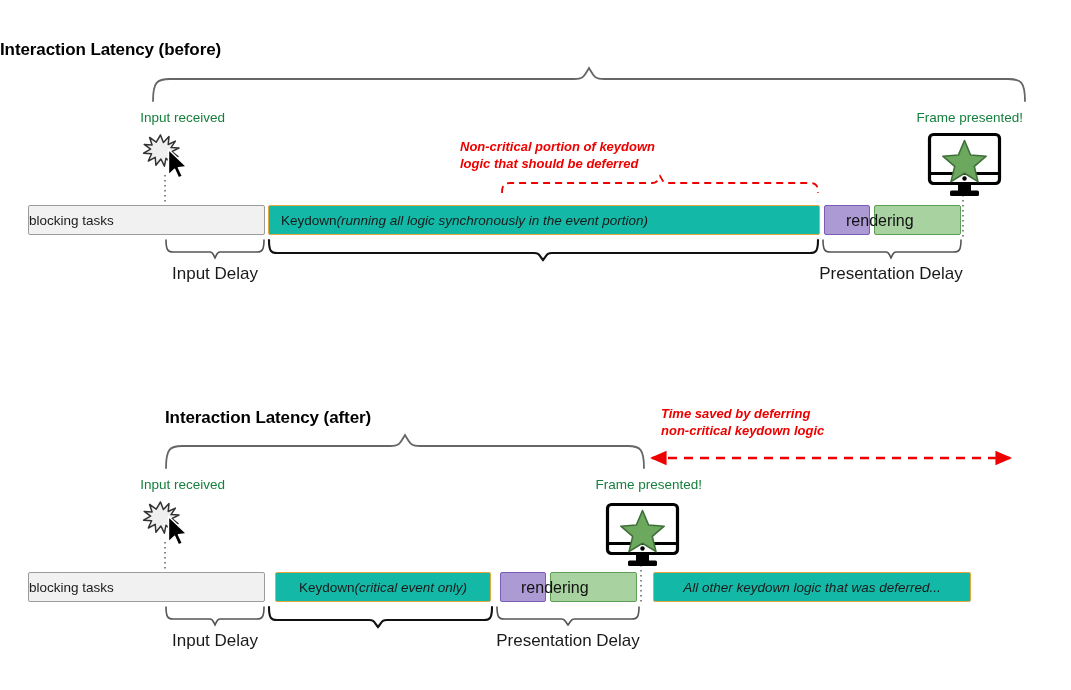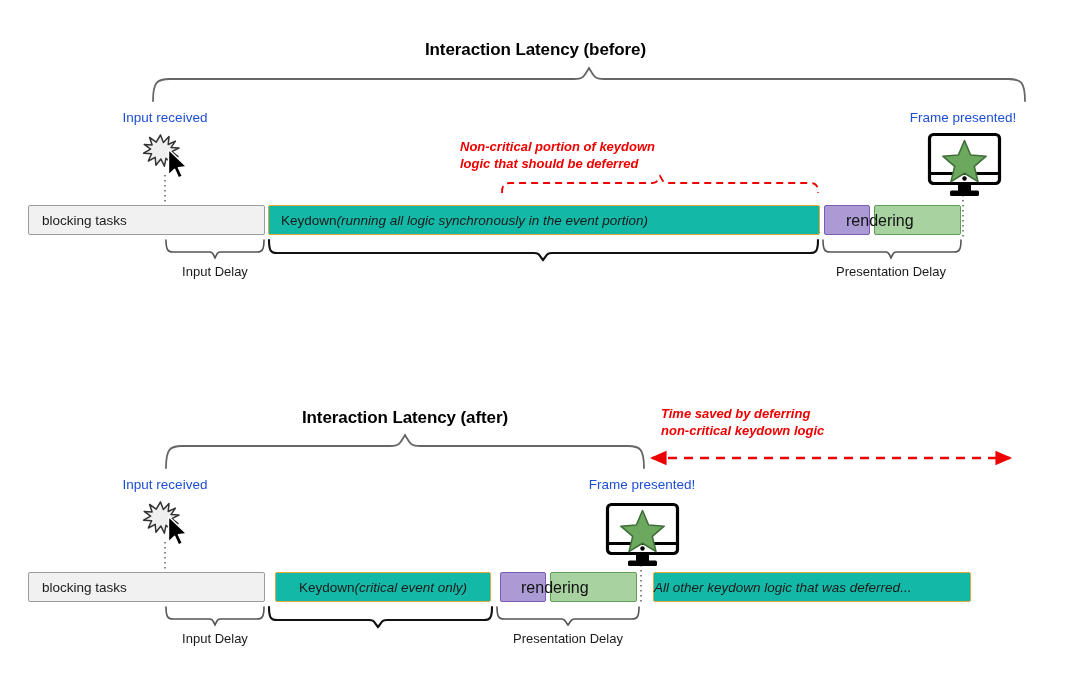--- a/index.html
+++ b/index.html
@@ -21,30 +21,29 @@
     width: 1071px;
     height: 690px;
   }
   .abs { position: absolute; }
 
   
   .diagram-title {
     font-size: 17px;
     font-weight: bold;
     color: #000000;
-    text-align: center;
     white-space: nowrap;
     letter-spacing: -0.1px;
   }
 
   
   .endpoint-label {
     font-size: 13.5px;
-    color: #1d4ed8;
-    text-align: center;
+    color: #15803d;
+    text-align: right;
     white-space: nowrap;
   }
 
   
   .red-note {
     color: #ee0000;
     font-size: 13px;
     font-weight: bold;
     font-style: italic;
     text-align: left;
@@ -61,21 +60,20 @@
     border-radius: 2px;
     display: flex;
     align-items: center;
     font-size: 13.5px;
     white-space: nowrap;
     overflow: visible;
   }
   .bar-grey {
     background: #f1f1f1;
     border-color: #9c9c9c;
-    padding-left: 13px;
   }
   .bar-yellow {
     background: #14b8a6;
     border-color: #e3a93a;
     padding-left: 12px;
   }
   .bar-purple {
     background: #ac9ad4;
     border-color: #7b5cb4;
   }
@@ -88,21 +86,21 @@
     font-size: 16px;
     color: #111111;
     white-space: nowrap;
     z-index: 6;
     pointer-events: none;
   }
   .it { font-style: italic; }
 
   
   .measure-label {
-    font-size: 13px;
+    font-size: 17px;
     color: #1a1a1a;
     text-align: center;
     white-space: nowrap;
   }
 
   svg.overlay {
     position: absolute;
     left: 0;
     top: 0;
     width: 1071px;
@@ -268,20 +266,20 @@
     <span>Keydown </span>
       <span class="it">(critical event only)</span>
   </div>
 
   <div class="abs bar bar-purple" style="left:500px; top:572px; width:46px;"></div>
 
   <div class="abs bar bar-green" style="left:550px; top:572px; width:87px;"></div>
 
   <div class="abs bar-label-over" style="left:521px; top:579px;">rendering</div>
 
-  <div class="abs bar bar-yellow" style="left:653px; top:572px; width:318px; padding-left:0;">
+  <div class="abs bar bar-yellow" style="left:653px; top:572px; width:318px; justify-content:center; padding-left:0;">
     <span class="it">All other keydown logic that was deferred...</span>
   </div>
 
   <div class="abs measure-label" style="left:155px; top:631px; width:120px;">Input Delay</div>
   <div class="abs measure-label" style="left:478px; top:631px; width:180px;">Presentation Delay</div>
 
 </div>
 
 </body></html>

